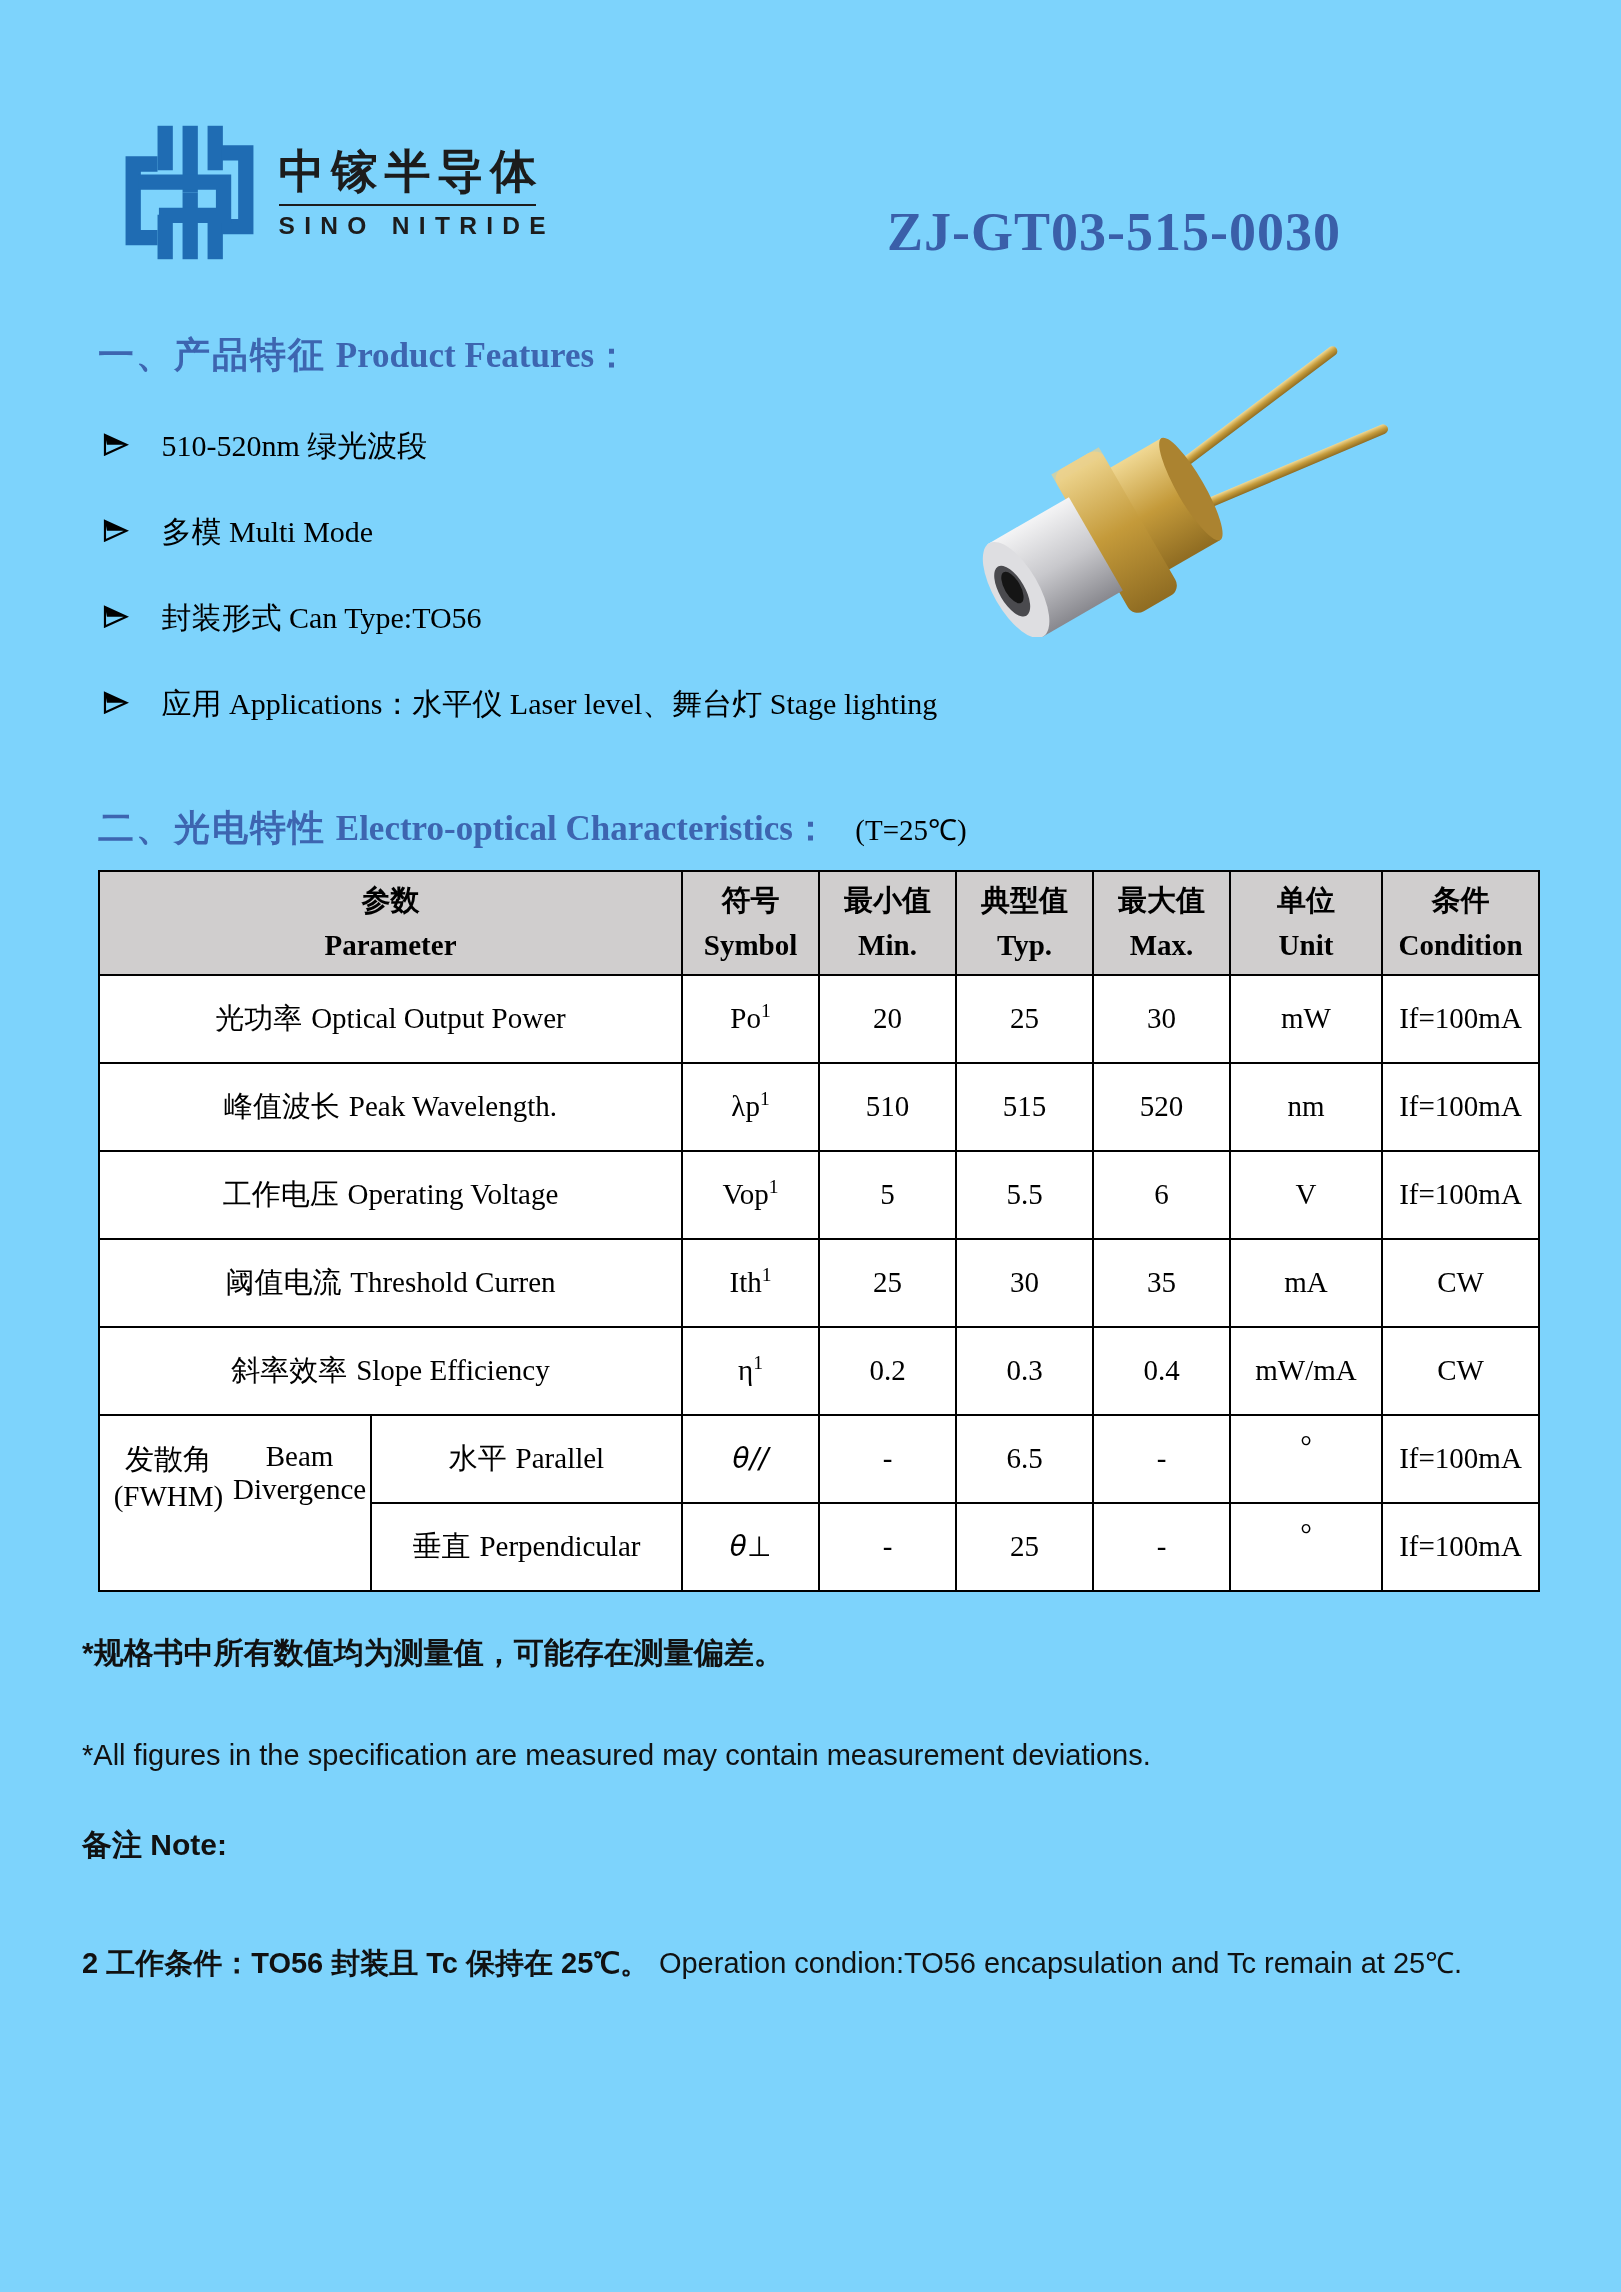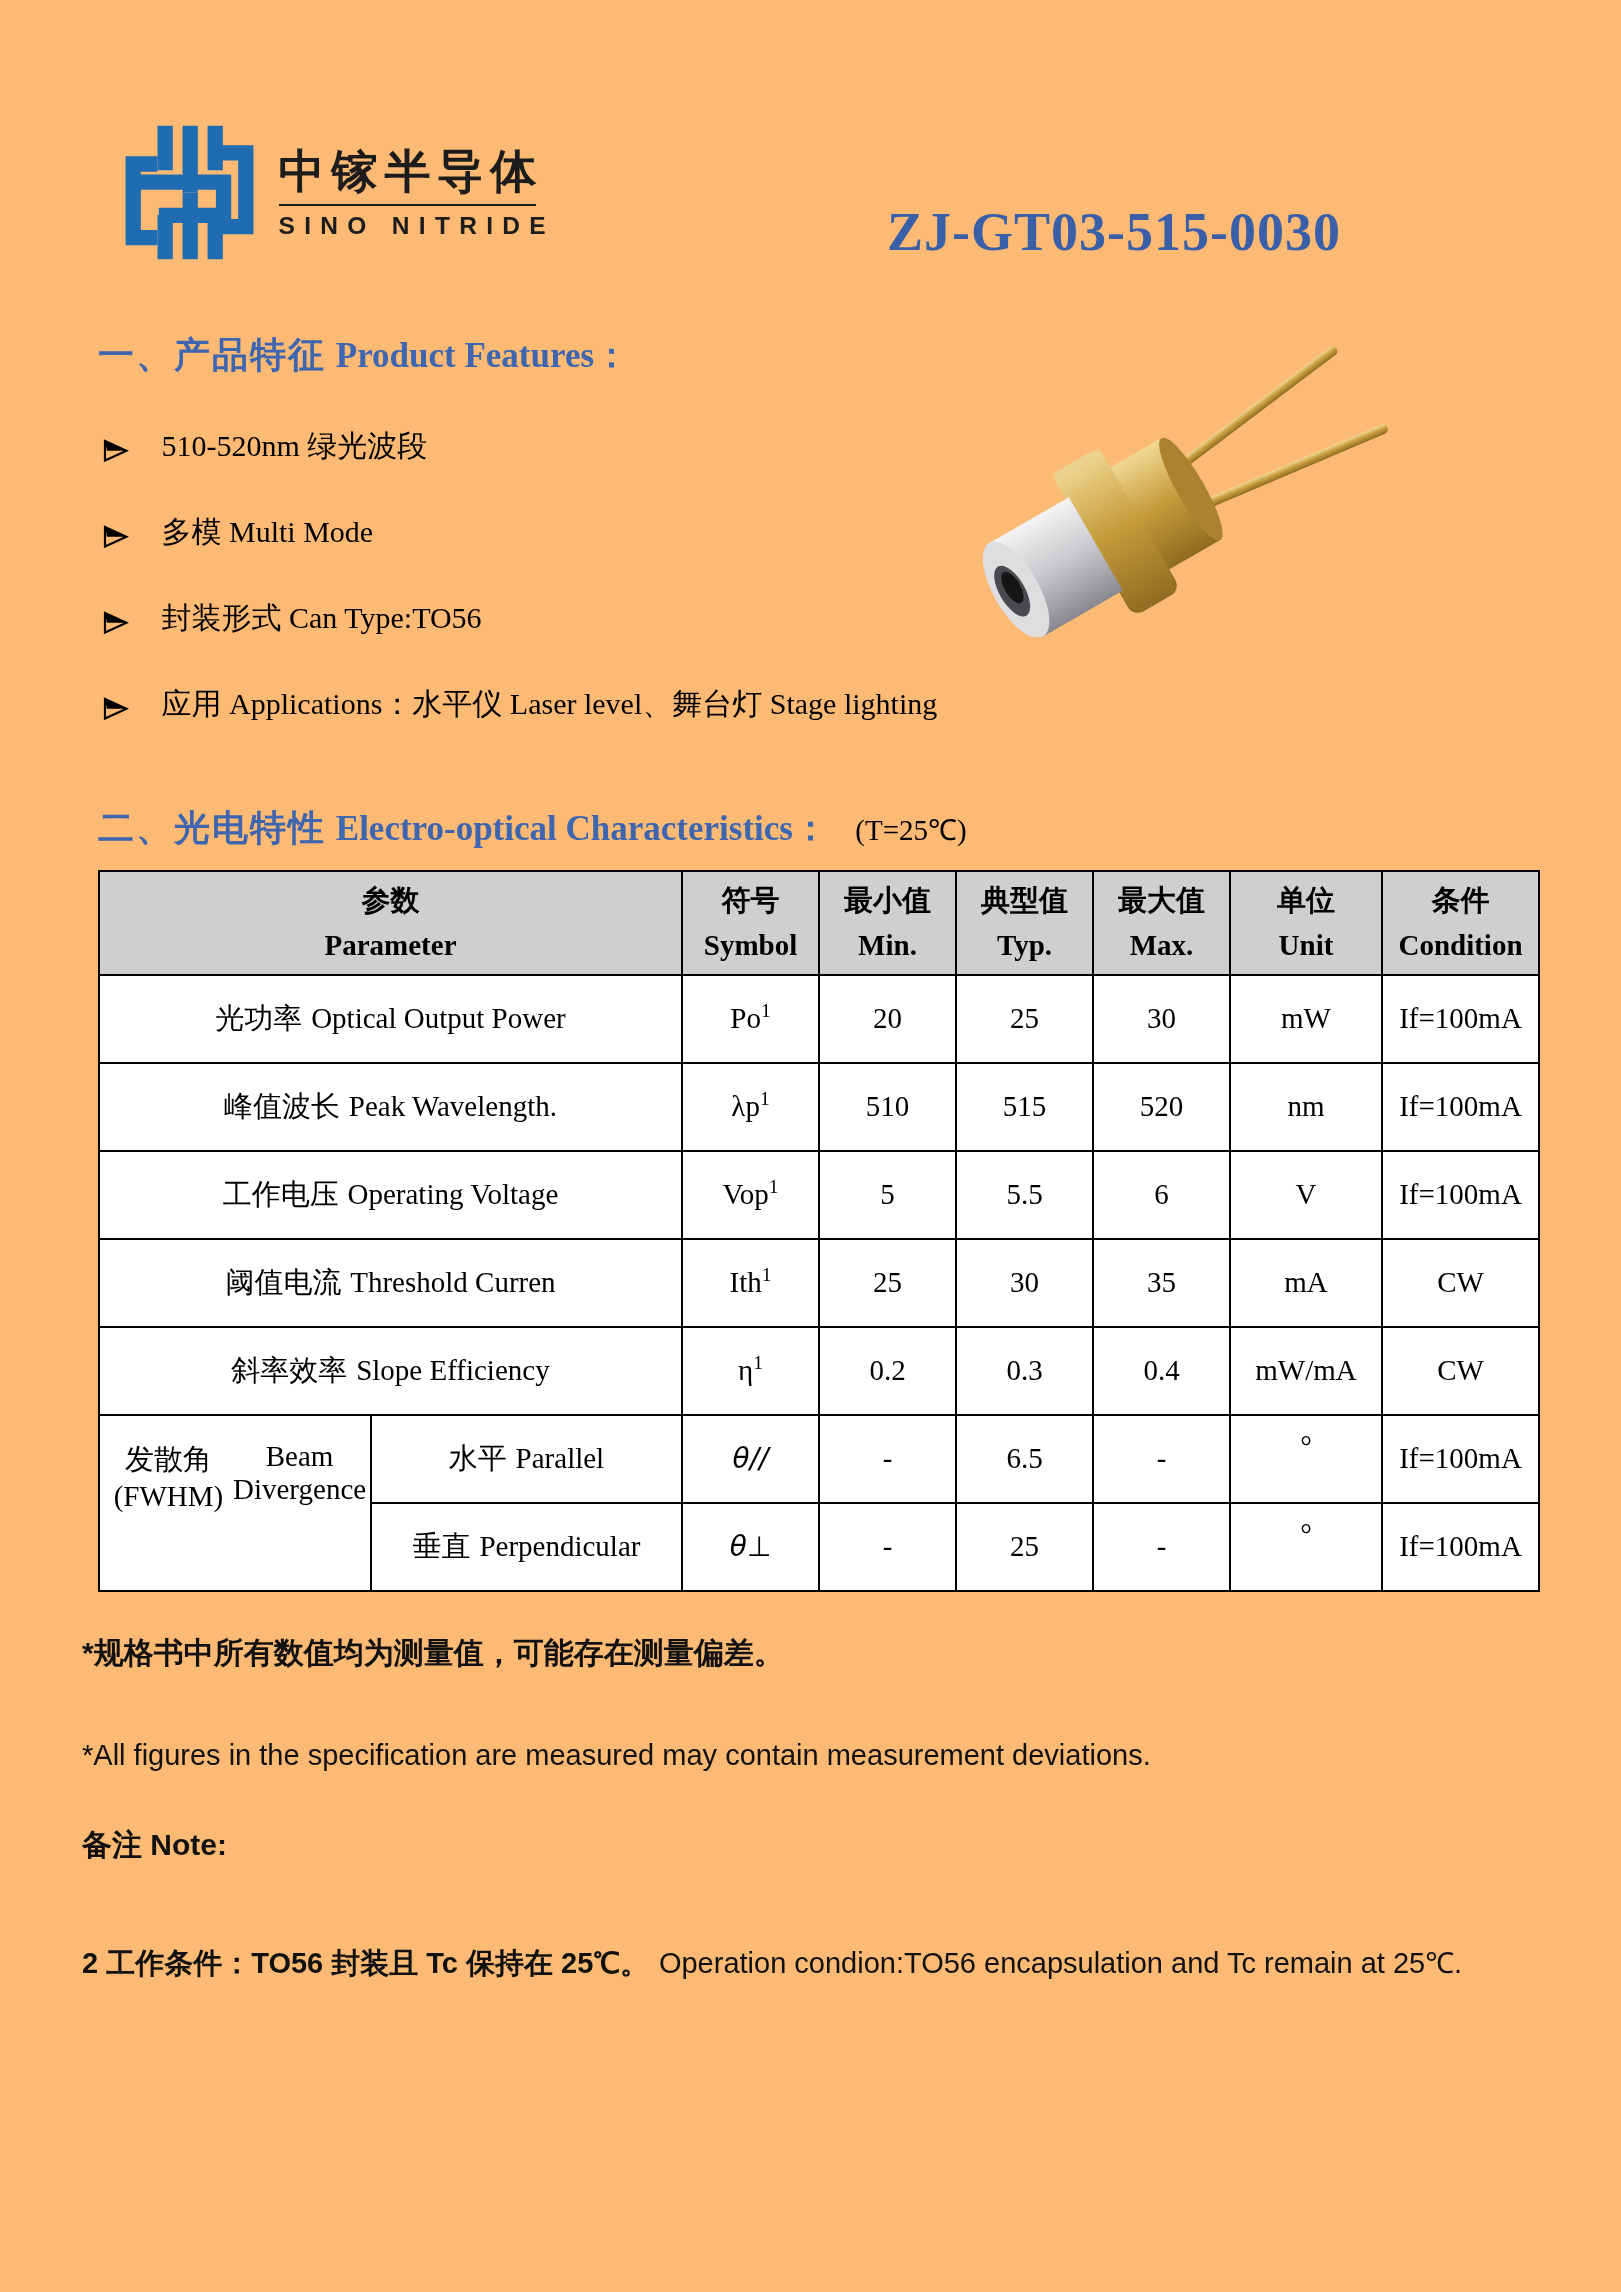--- a/index.html
+++ b/index.html
@@ -1,21 +1,21 @@
 <!DOCTYPE html>
 <html><head>
 <meta charset="utf-8">
 <style>
   * { margin:0; padding:0; box-sizing:border-box; }
   html,body { background:#ffffff; }
   body {
     width:1621px; height:2293px; position:relative;
     font-family:"Liberation Serif", serif; color:#000;
   }
-  .page { position:absolute; inset:0; background:#fdba74; }
+  .page { position:absolute; inset:0; background:#7dd3fc; }
 
   
   .logo { position:absolute; left:120px; top:123px; display:flex; align-items:center; gap:19.6px; }
   .logo-mark { width:139px; height:139px; }
   .logo-text { display:flex; flex-direction:column; }
   .logo-zh {
     font-family:"Liberation Sans", sans-serif; font-weight:700;
     font-size:46px; letter-spacing:6.9px; color:#1c1c1c; line-height:1.15; white-space:nowrap;
   }
   .logo-divider { height:2.9px; background:#1c1c1c; margin:5.9px 0 5.9px 0; width:257px; }
@@ -44,21 +44,21 @@
   .sh-cond {
     font-family:"Liberation Serif", serif; font-weight:400;
     font-size:29px; color:#000; margin-left:27.4px;
   }
   #section-features { top:331px; }
   #section-eo { top:804px; }
 
   
   .features { position:absolute; left:102px; top:429px; list-style:none; }
   .feature-item {
-    display:flex; align-items:flex-end; gap:33px;
+    display:flex; align-items:flex-start; gap:33px;
     font-size:30px; margin-bottom:53px; line-height:1.1; white-space:nowrap;
   }
   .bullet-icon { flex:0 0 auto; margin-top:3.9px; }
 
   
   .product-photo { position:absolute; left:980px; top:343px; width:436px; height:294px; }
 
   
   table.eo {
     position:absolute; left:98px; top:870px; width:1441px;

